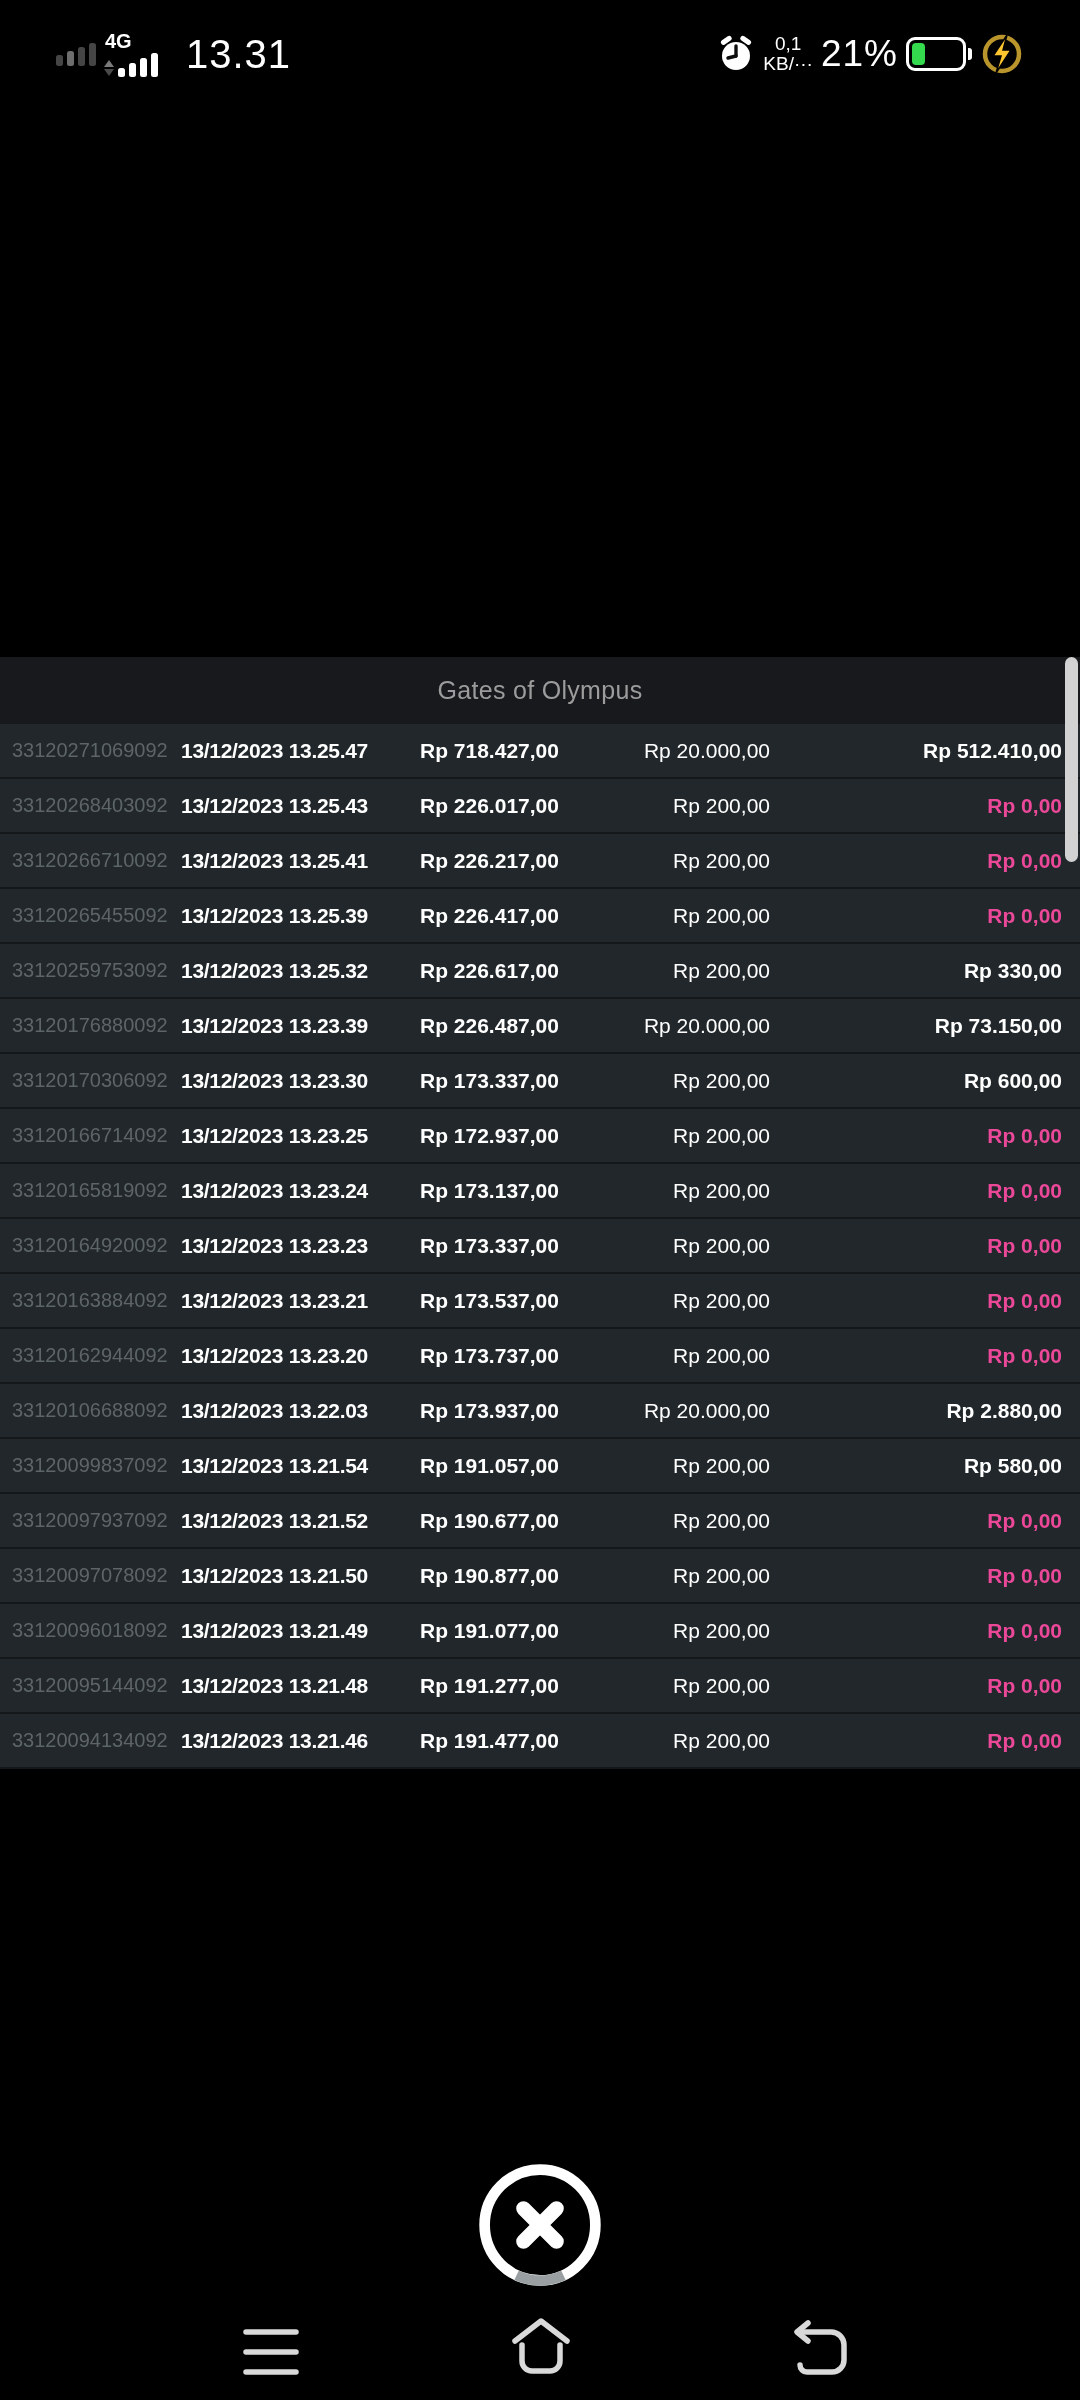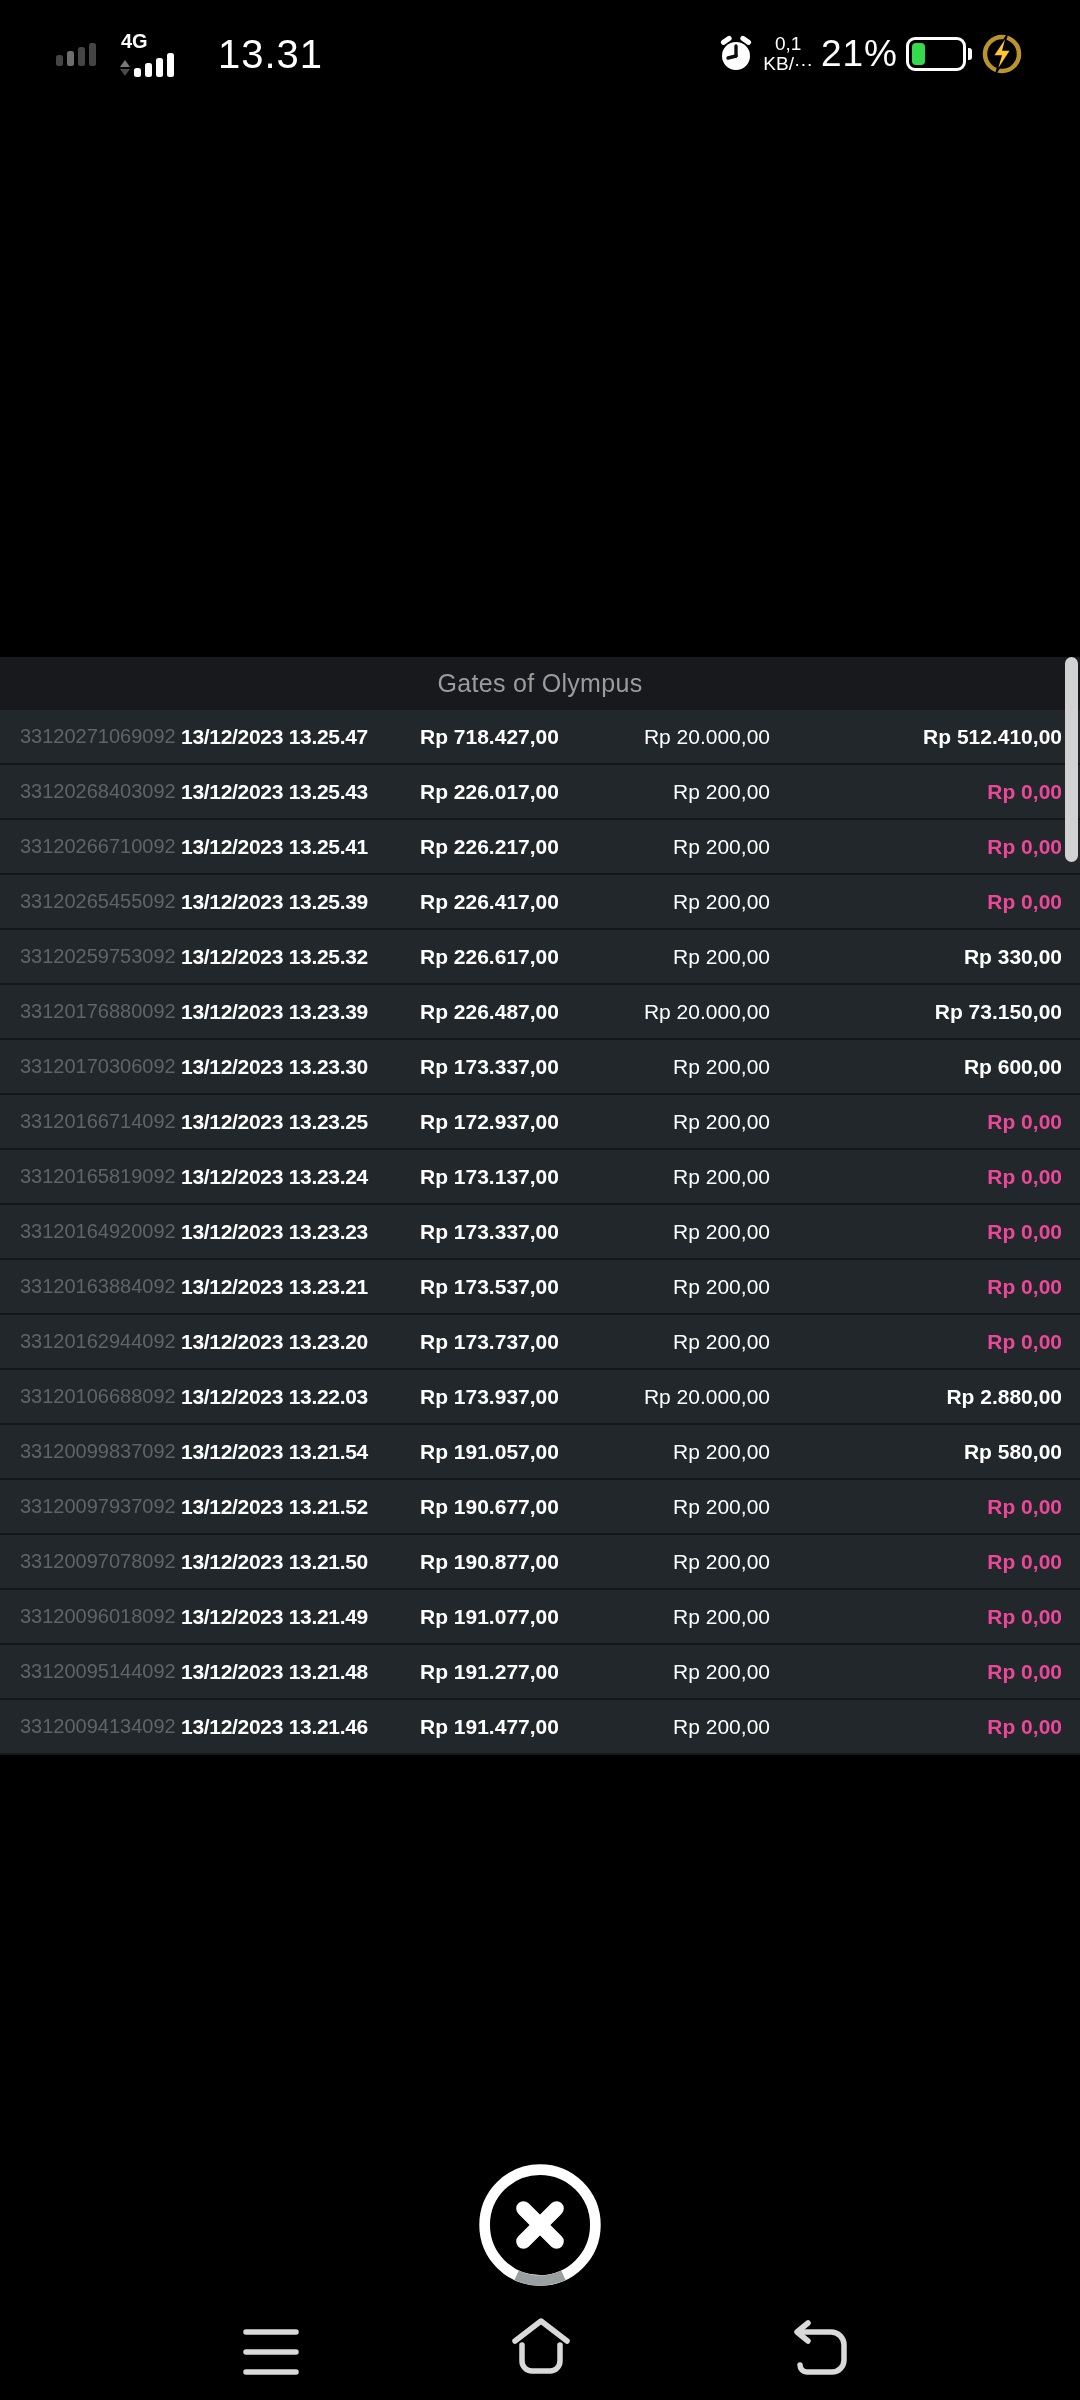--- a/index.html
+++ b/index.html
@@ -3,21 +3,21 @@
 <meta charset="utf-8">
 <style>
   html,body{margin:0;padding:0}
   body{
     width:1080px;height:2400px;background:#000;position:relative;overflow:hidden;
     font-family:"Liberation Sans","DejaVu Sans",sans-serif;color:#fff;
   }
   
   .statusbar{position:absolute;top:24px;left:0;right:0;height:60px;
     display:flex;align-items:center;justify-content:space-between;padding:0 56px}
-  .sb-left{display:flex;align-items:center;gap:24px}
+  .sb-left{display:flex;align-items:center;gap:8px}
   .sb-right{display:flex;align-items:center;gap:8px}
   .sig{display:flex;align-items:flex-end;gap:4px}
   .sig .b{width:7px;border-radius:2.5px}
   .sig.dim .b{background:#454545}
   .sig.dim .b:nth-child(2){background:#6e6e6e}
   .sig.live .b{background:#fff}
   .net{display:flex;flex-direction:column;align-items:flex-start;line-height:1}
   .net .lbl{font-size:20px;font-weight:700;color:#fff;margin-left:1px}
   .net .bot{display:flex;align-items:flex-end;gap:4px;margin-top:2px}
   .arrows{display:flex;flex-direction:column;gap:2px;margin-bottom:1px}
@@ -25,29 +25,29 @@
   .arr-dn{width:0;height:0;border-left:5px solid transparent;border-right:5px solid transparent;border-top:7px solid #4a4a4a}
   .time{font-size:40px;font-weight:500;letter-spacing:1px;margin-left:20px}
   .data-rate{display:flex;flex-direction:column;align-items:center;line-height:1.05;font-size:19px;font-weight:500}
   .pct{font-size:37px;font-weight:400;letter-spacing:1px}
   .battery{display:flex;align-items:center}
   .batt-body{width:54px;height:28px;border:3px solid #fff;border-radius:9px;position:relative;background:#000}
   .batt-fill{position:absolute;left:3px;top:3px;bottom:3px;width:13px;border-radius:4px;background:#35d94e}
   .batt-cap{width:4px;height:12px;background:#fff;border-radius:0 3px 3px 0;margin-left:2px}
   
   .panel{position:absolute;left:0;top:657px;width:1080px}
-  .panel-title{height:53px;background:#17191c;display:flex;align-items:center;justify-content:center;
+  .panel-title{height:67px;background:#17191c;display:flex;align-items:center;justify-content:center;
     font-size:25px;color:#9c9c9c;font-weight:500;letter-spacing:.3px}
   .grid{display:grid;grid-template-columns:175px 235px 200px 160px 1fr;align-items:center;box-sizing:border-box}
   .thead{height:61px;background:#262d30;font-size:21px;color:#8f989b;font-weight:600}
   .thead .hc{text-align:center}
   .thead .h-id{text-align:left;padding-left:14px}
   .tbody{background:#21272a}
   .tr{height:55px;border-bottom:2px solid #14181a;font-size:21px}
-  .c-id{color:#5d6569;padding-left:20px;font-size:20px}
+  .c-id{color:#5d6569;padding-left:12px;font-size:20px}
   .c-date{font-weight:700;padding-left:6px;letter-spacing:-.3px}
   .c-balance{font-weight:700;padding-left:10px}
   .c-bet{text-align:right;font-weight:400}
   .c-win{text-align:right;padding-right:18px;font-weight:700}
   .c-win.zero{color:#ec4899;font-weight:700}
   .scrollbar{position:absolute;top:657px;right:2px;width:13px;height:205px;border-radius:7px;background:#d2d2d2}
   
   .close-btn{position:absolute;left:472px;top:2157px;width:136px;height:136px;background:none;border:none;padding:0;cursor:pointer}
   .navbar{position:absolute;left:0;right:0;top:2305px;height:90px}
   .nav-btn{position:absolute;background:none;border:none;padding:0;cursor:pointer}

